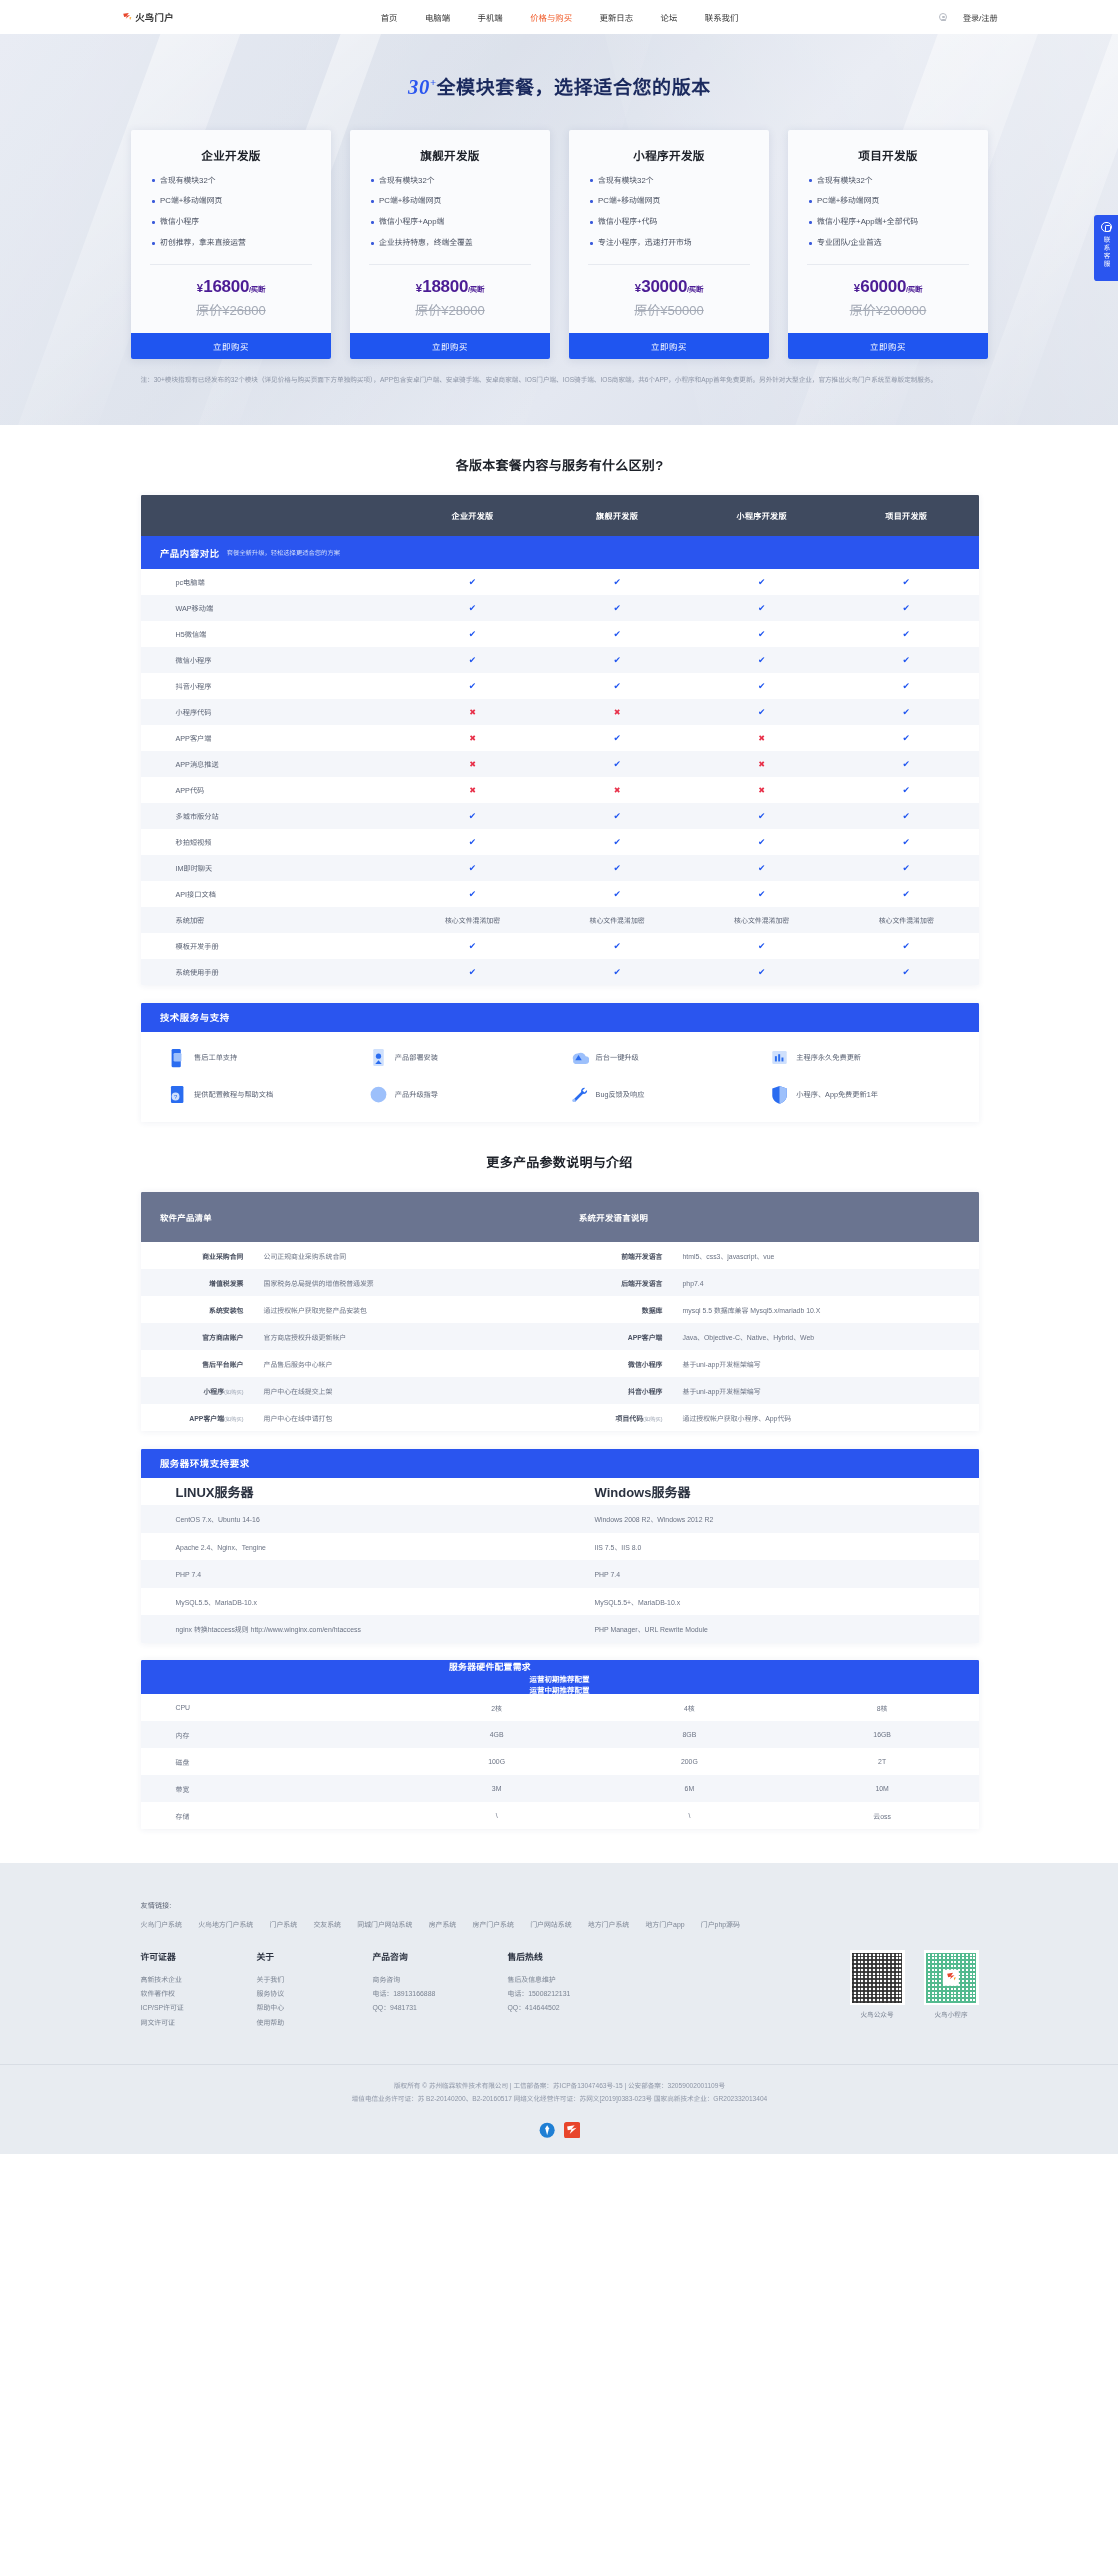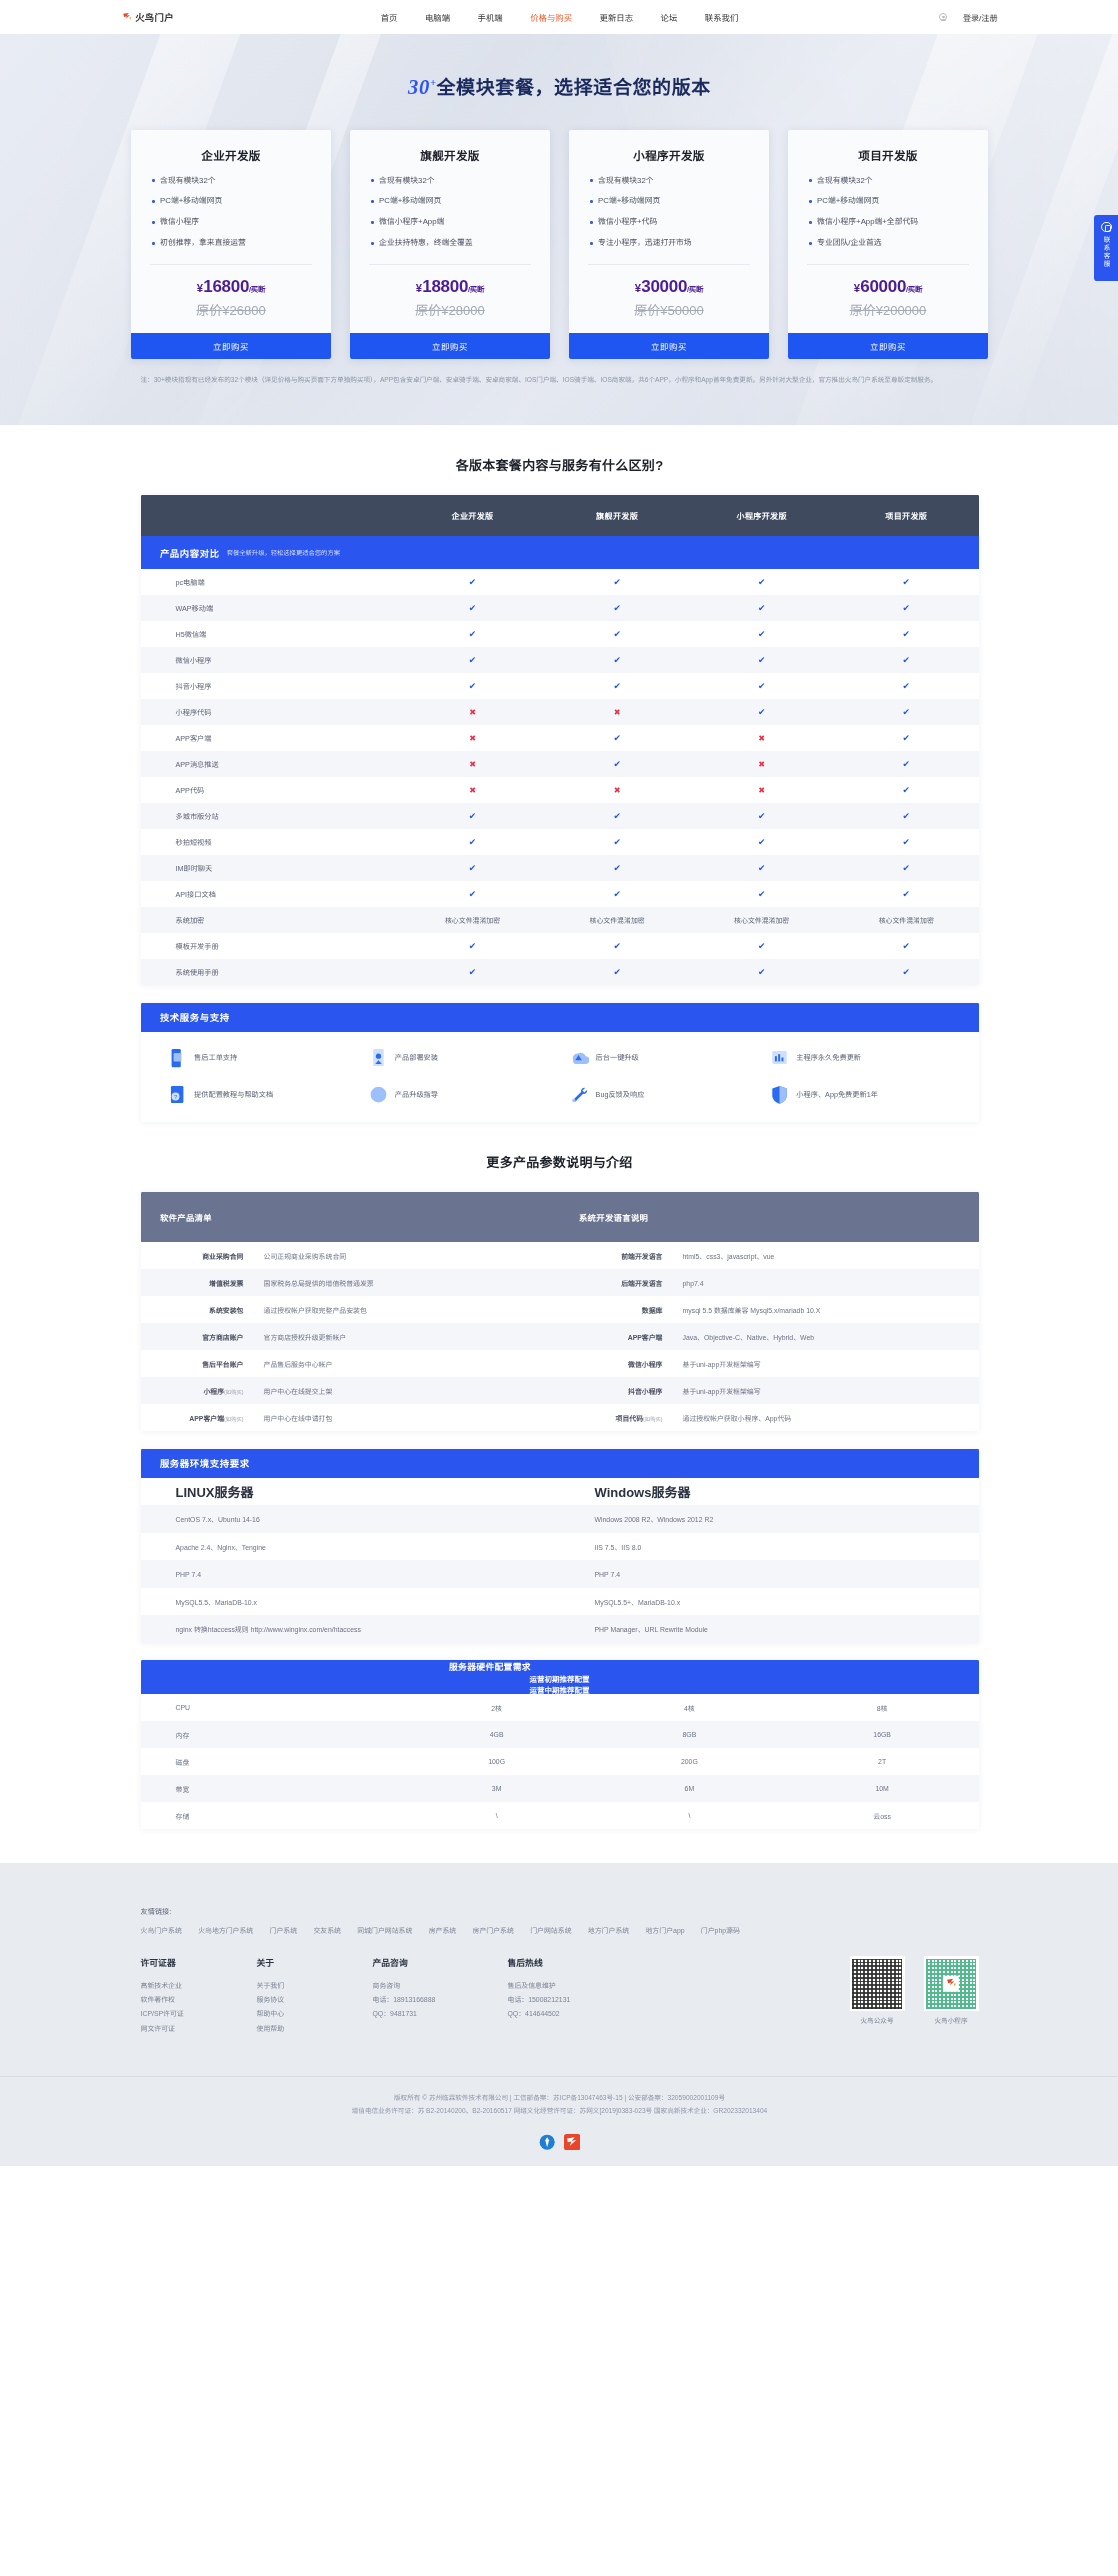--- a/index.html
+++ b/index.html
@@ -269,21 +269,21 @@
   .hw-row:nth-child(even) { background: #f4f6fa; }
   .hw-row .h0 { width: 31%; padding-left: 35px; font-size: 6.9px; color: #6b7384; }
   .hw-row .hv { flex: 1; text-align: center; font-size: 6.9px; color: #6b7384; }
 
   
   .footer {
     margin-top: 34px;
     background: #e8ecf1;
     padding: 25px 0 0;
   }
-  .f-inner { width: 838px; margin: 18px auto; }
+  .f-inner { width: 838px; margin: 12px auto; }
   .fl-title { font-size: 7.2px; color: #5b6374; margin-bottom: 8.8px; }
   .fl-links {
     display: flex; flex-wrap: wrap; gap: 11.3px 16.3px;
     font-size: 6.9px; color: #7b8493; padding-bottom: 21px;
   }
   .fl-links span { cursor: pointer; white-space: nowrap; }
   .f-cols { display: flex; padding-bottom: 22.5px; }
   .f-col { width: 116px; }
   .f-col.wide { width: 135px; }
   .f-col h4 {

